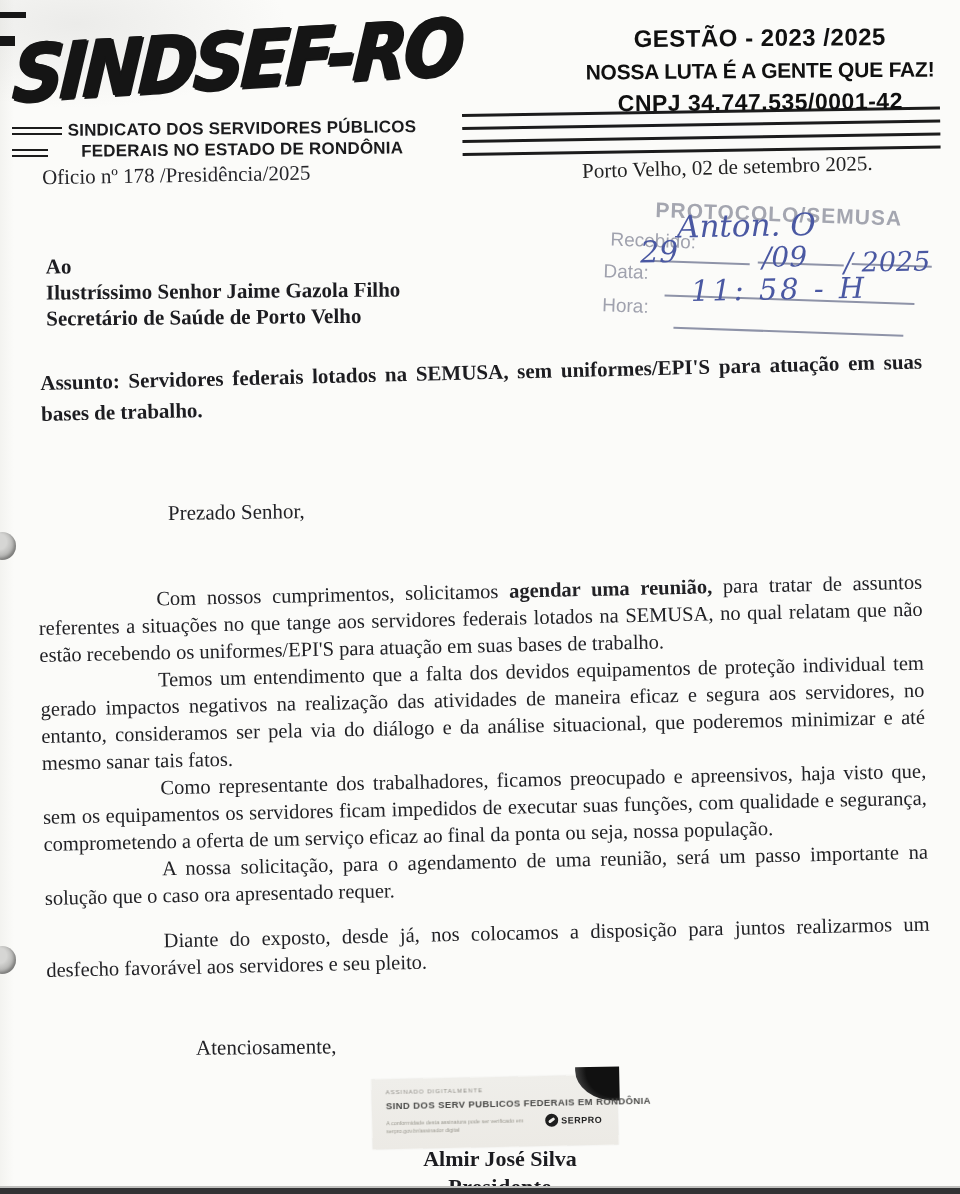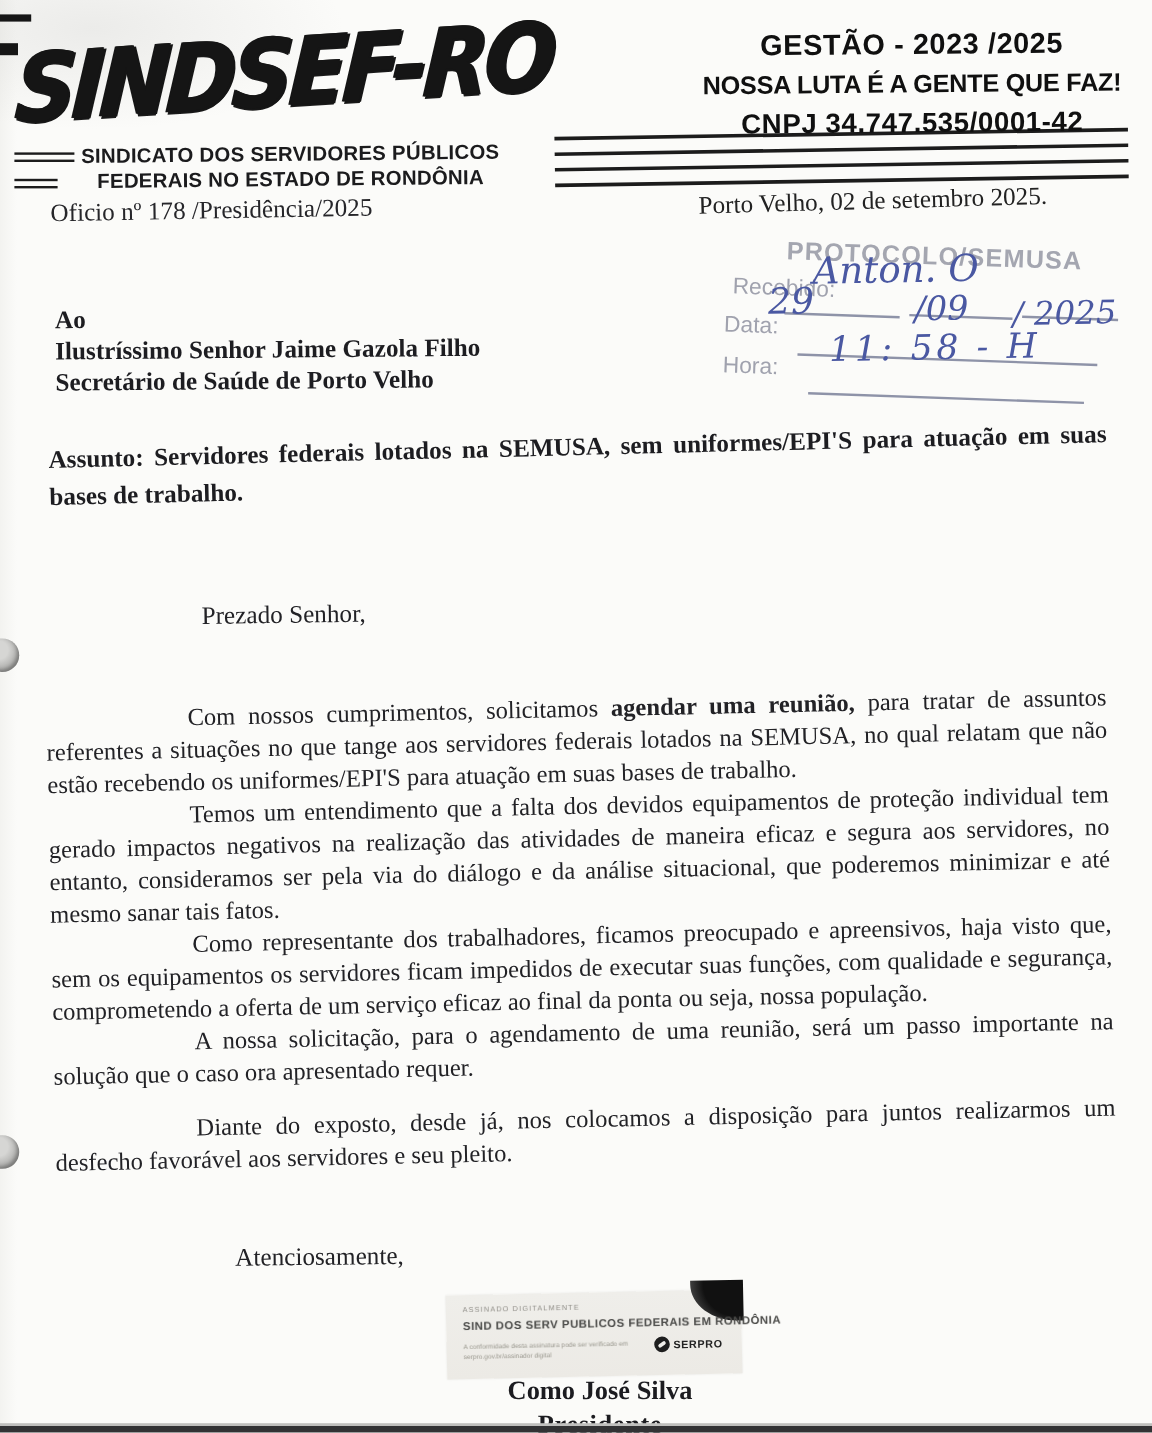--- a/index.html
+++ b/index.html
@@ -214,21 +214,21 @@
       <div>A conformidade desta assinatura pode ser verificado em</div>
       <div>serpro.gov.br/assinador digital</div>
     </div>
     <div class="serpro">
       <span class="dot"></span>
       <span class="word">SERPRO</span>
     </div>
   </div>
 
   <div class="abs signer">
-    <div class="name">Como José Silva</div>
+    <div class="name">Almir José Silva</div>
     <div class="role">Presidente</div>
   </div>
 
   <div class="abs hole" style="top:532px;"></div>
   <div class="abs hole" style="top:946px;"></div>
 
   <div class="abs bottom-bar"></div>
 
 </div>
 

